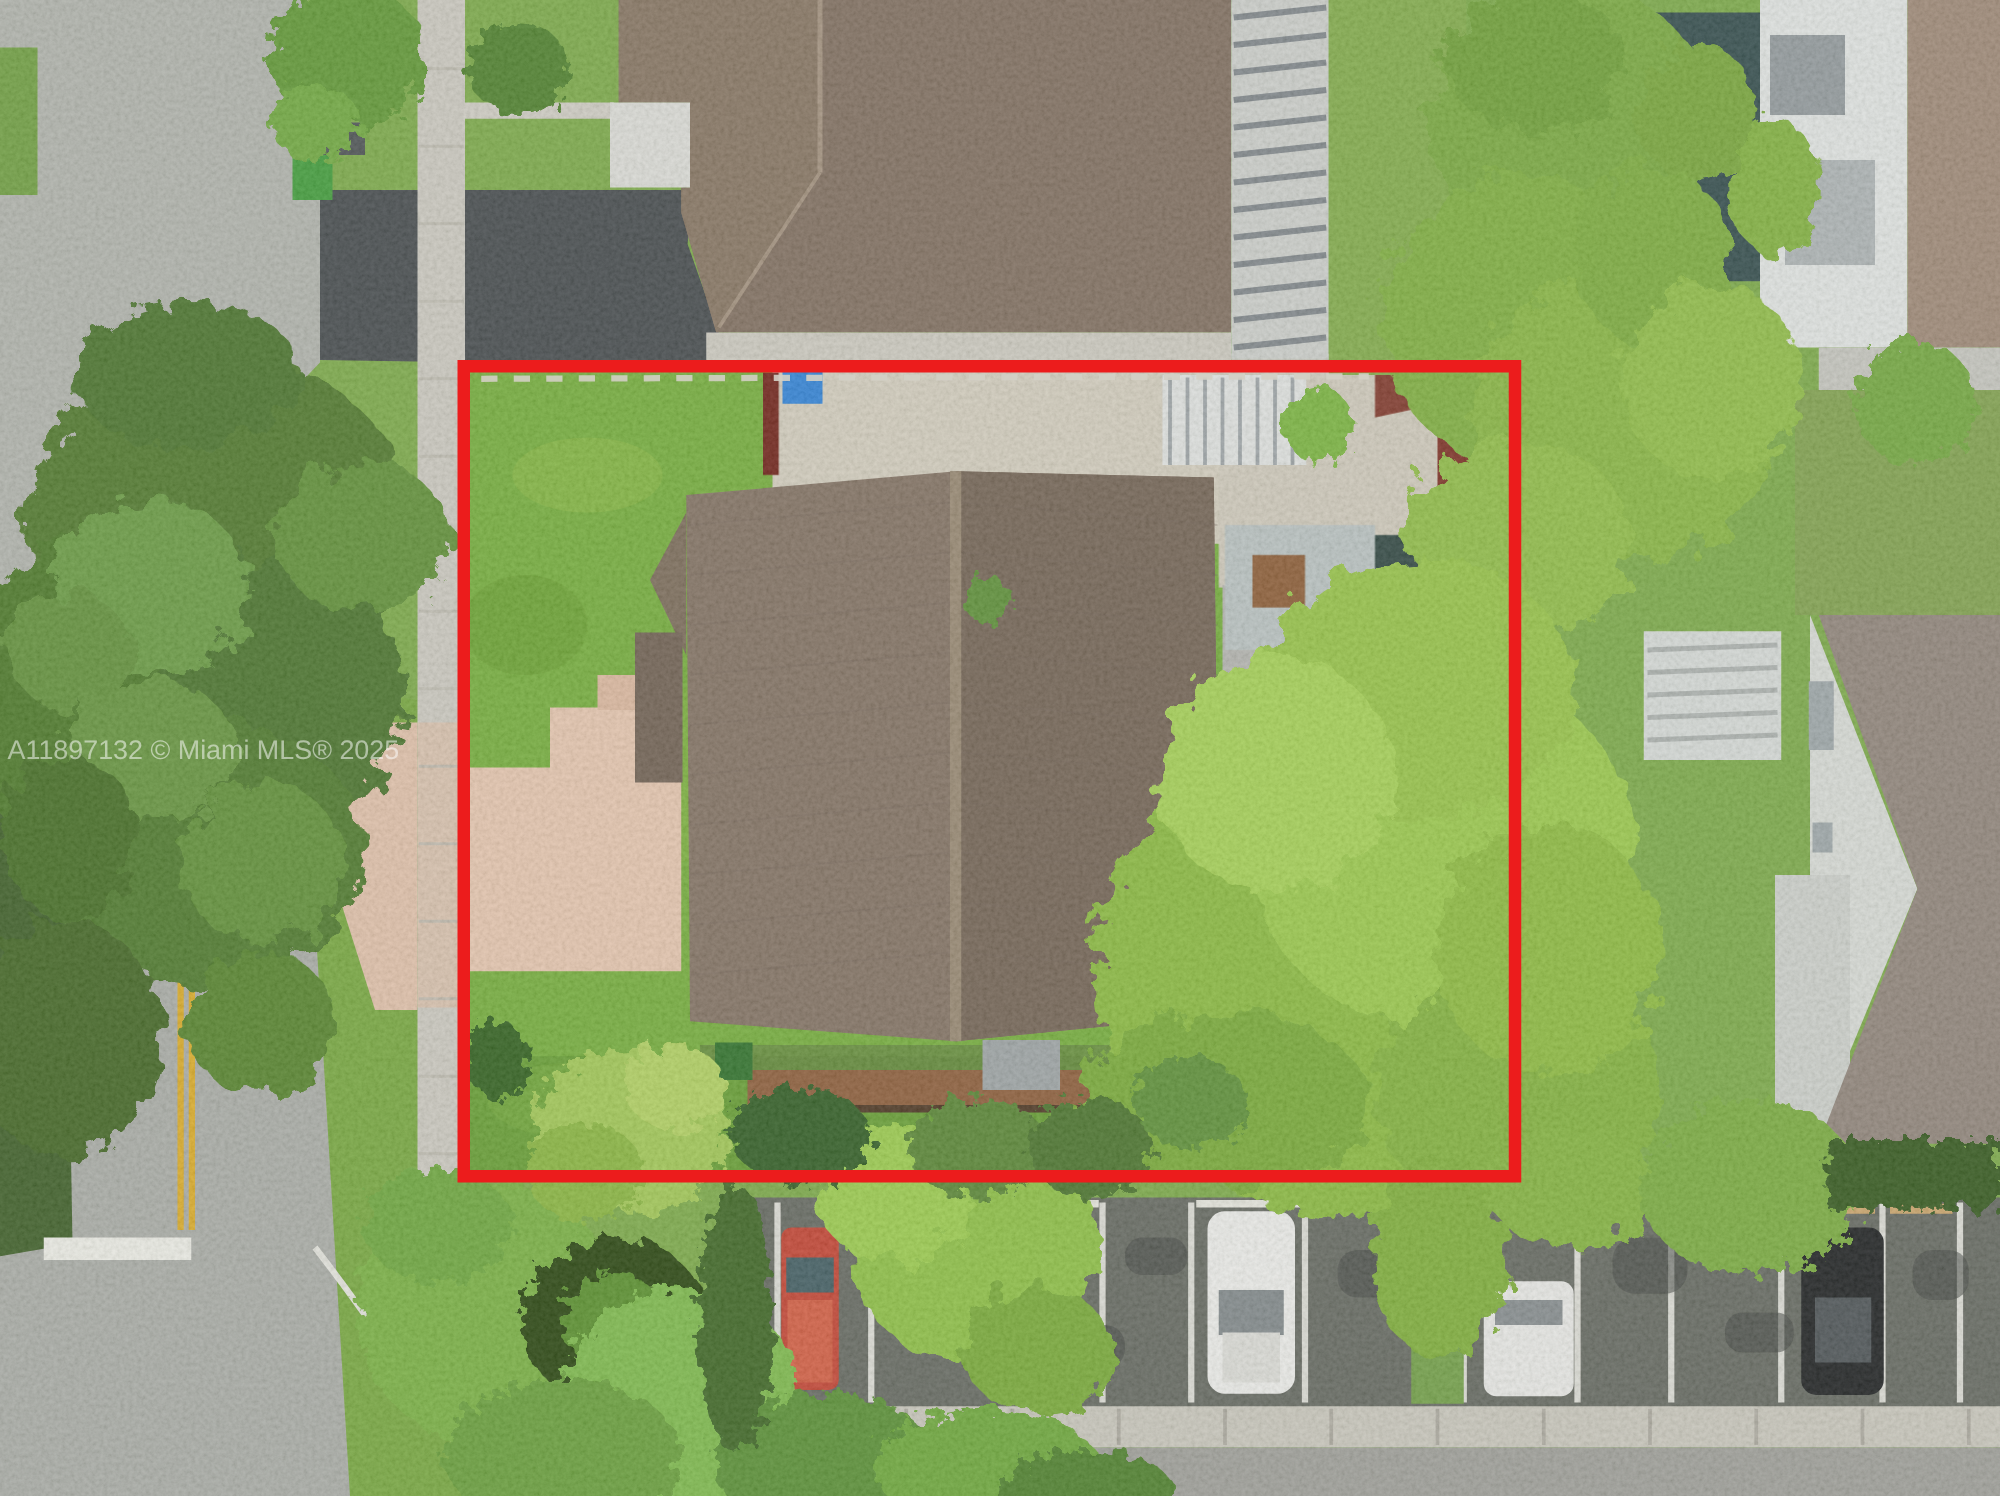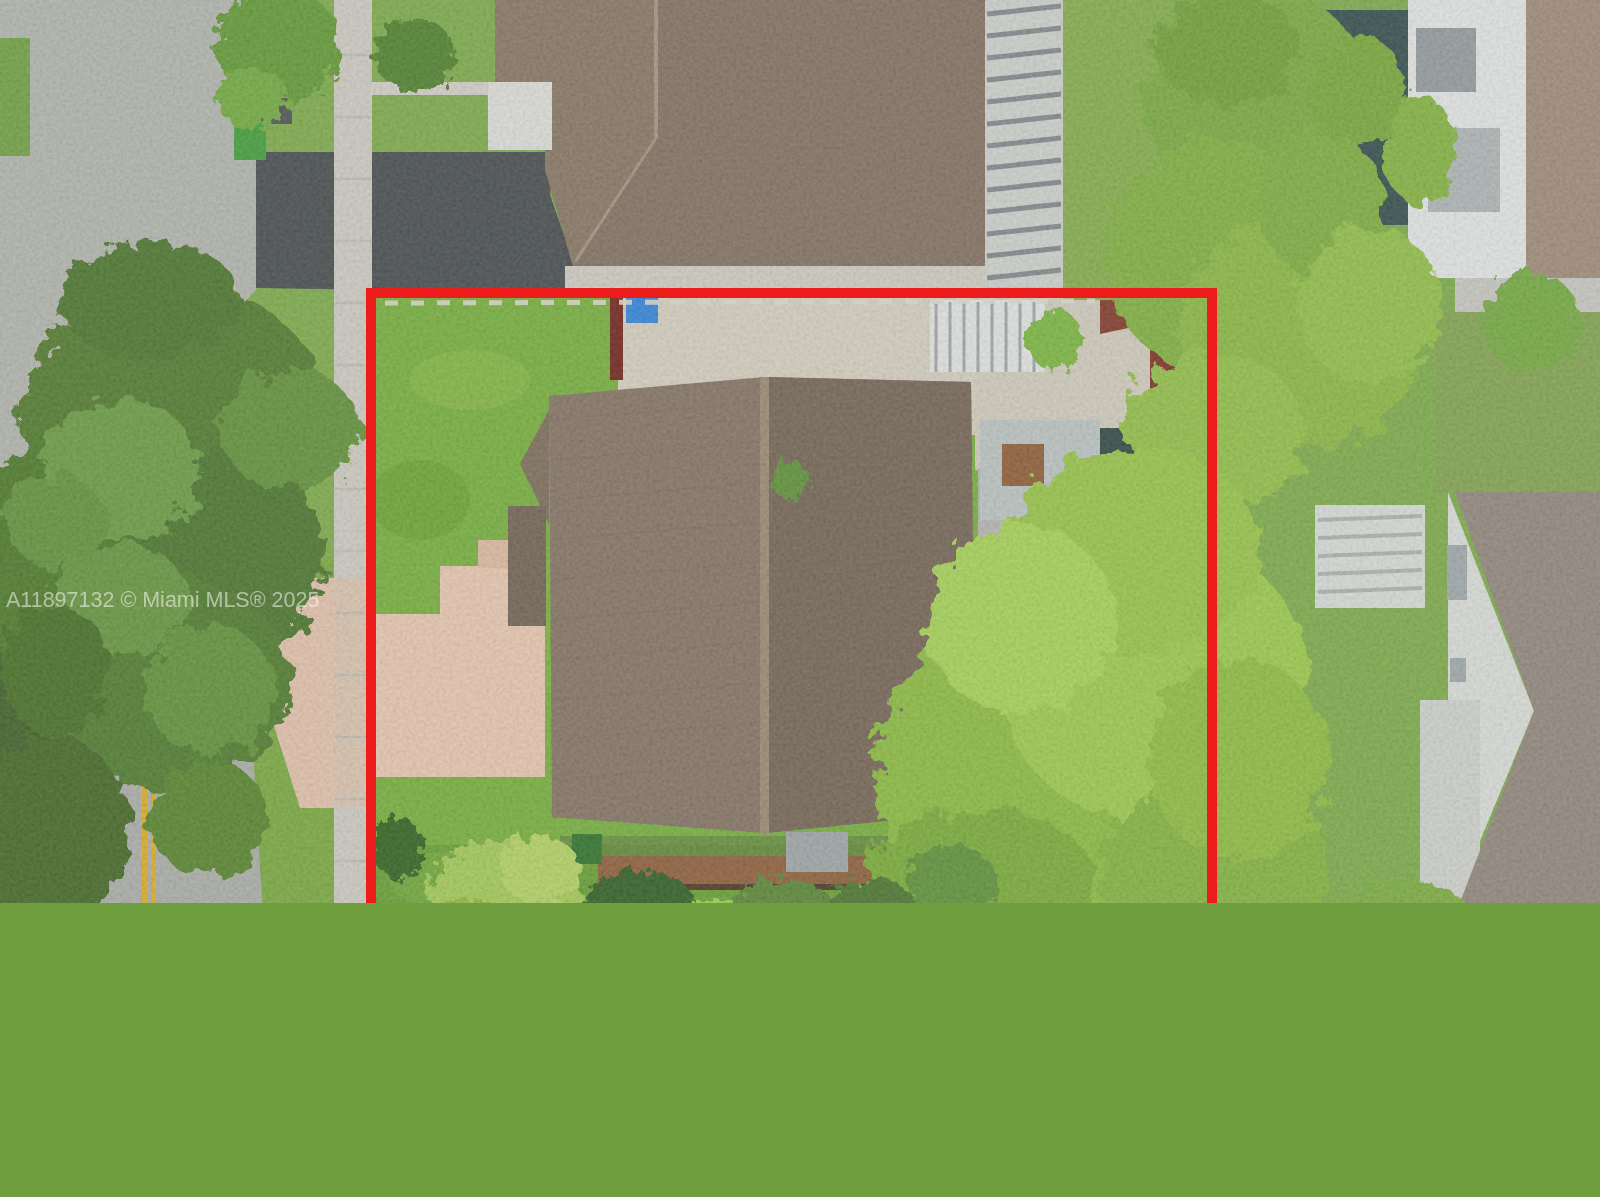--- a/index.html
+++ b/index.html
@@ -1,16 +1,16 @@
 <!DOCTYPE html>
 <html><head>
 <meta charset="utf-8">
 <style>
   html,body{margin:0;padding:0;background:#6f9e3f;}
-  .wrap{position:relative;width:1600px;height:903px;overflow:hidden;}
+  .wrap{position:relative;width:1600px;height:1197px;overflow:hidden;}
   svg{display:block;}
 </style>
 </head>
 <body>
 <div class="wrap">
 <svg width="1600" height="1197" viewBox="0 0 1600 1197" xmlns="http://www.w3.org/2000/svg">
 <defs>
   <filter id="rough" x="-25%" y="-25%" width="150%" height="150%">
     <feTurbulence type="fractalNoise" baseFrequency="0.05" numOctaves="3" seed="7" result="t"></feTurbulence>
     <feDisplacementMap in="SourceGraphic" in2="t" scale="34"></feDisplacementMap>

